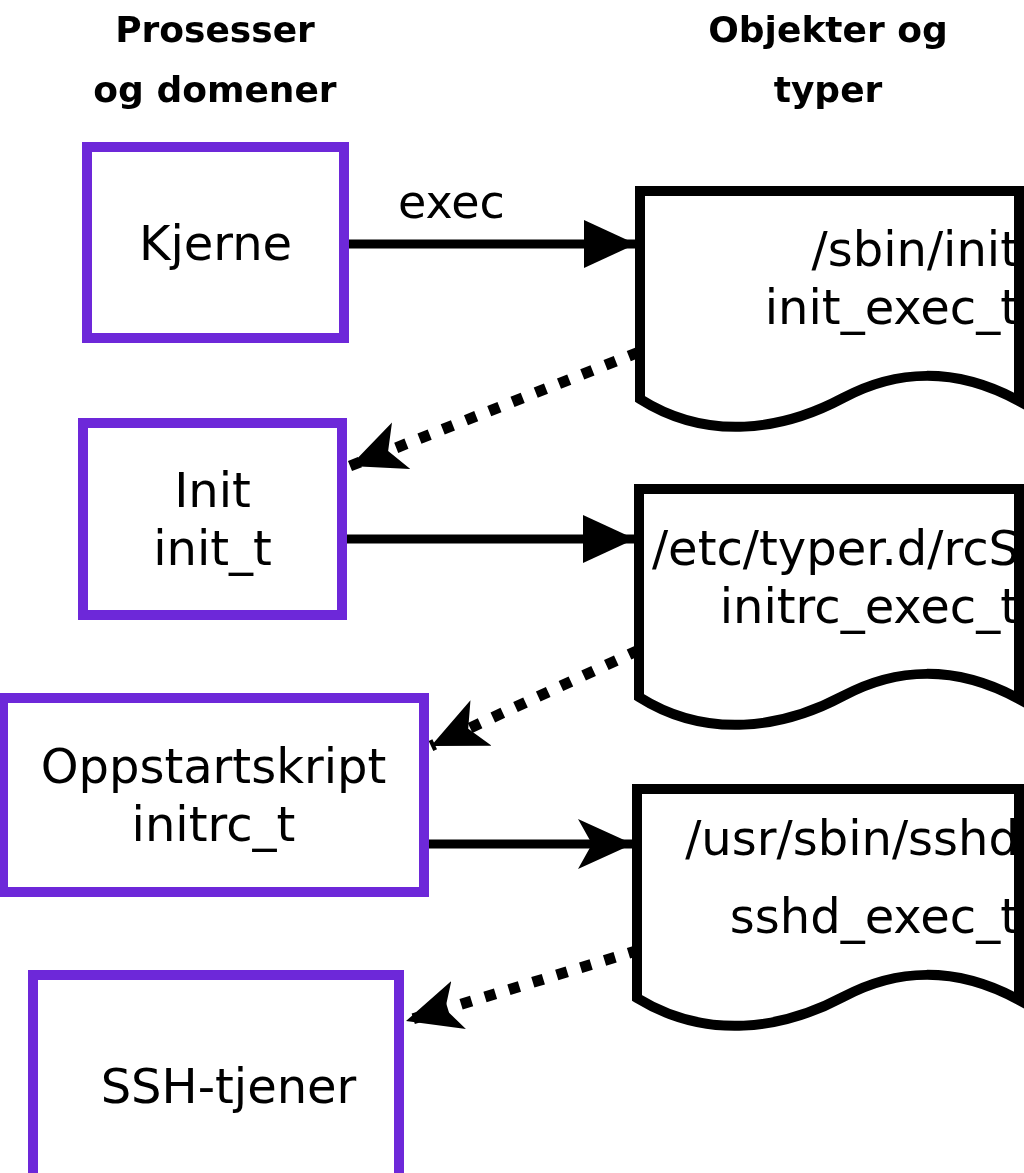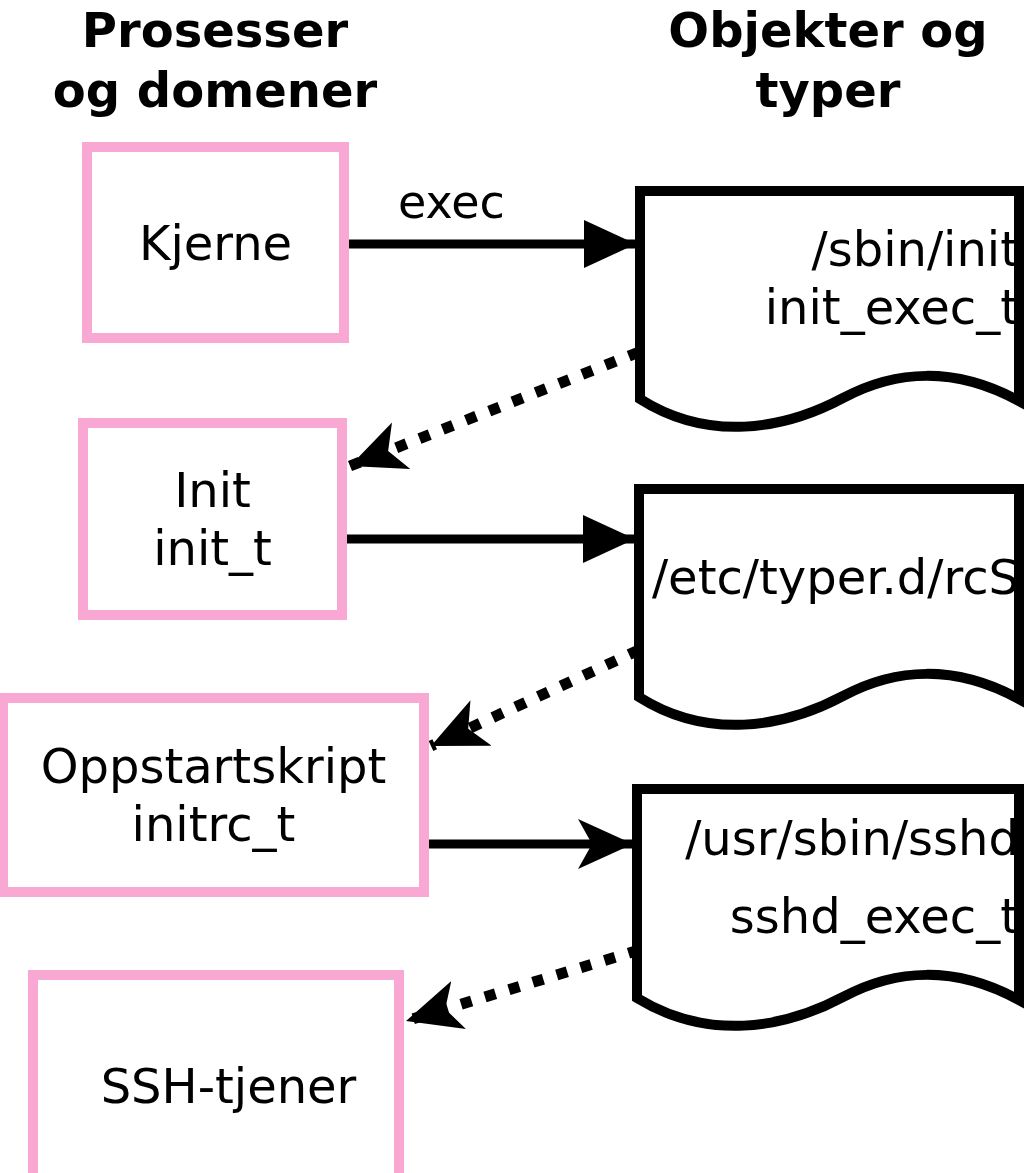--- a/index.html
+++ b/index.html
@@ -15,28 +15,28 @@
   #shapes {
     position: absolute;
     left: 0; top: 0;
     width: 1024px; height: 1173px;
   }
   .col-header {
     position: absolute;
     width: 400px;
     text-align: center;
     font-weight: bold;
-    font-size: 48px;
+    font-size: 36px;
     line-height: 60px;
     white-space: nowrap;
   }
   .col-header span { display: block; }
   .process-box {
     position: absolute;
-    border: 10px solid #f9a8d4;
+    border: 10px solid #6d28d9;
     background: #ffffff;
     box-sizing: border-box;
     display: flex;
     flex-direction: column;
     justify-content: center;
     align-items: center;
     font-size: 48px;
     line-height: 58px;
     text-align: center;
     white-space: nowrap;
@@ -112,20 +112,21 @@
   <div class="process-box" style="left:28px; top:970px; width:376px; height:231px;padding-left:25px;">
     <span>SSH-tjener</span>
   </div>
 
   <div class="doc-text" style="left:640px; top:188px; width:379px; height:180px;">
     <span>/sbin/init</span>
     <span>init_exec_t</span>
   </div>
   <div class="doc-text" style="left:639px; top:487px; width:380px; height:180px;">
     <span>/etc/typer.d/rcS</span>
+    <span>initrc_exec_t</span>
   </div>
   <div class="doc-text" style="left:637px; top:787px; width:382px; height:180px;gap:20px;">
     <span>/usr/sbin/sshd</span>
     <span>sshd_exec_t</span>
   </div>
 
   <div class="edge-label" style="left:398px; top:176px; width:200px;">exec</div>
 
 </div>
 

